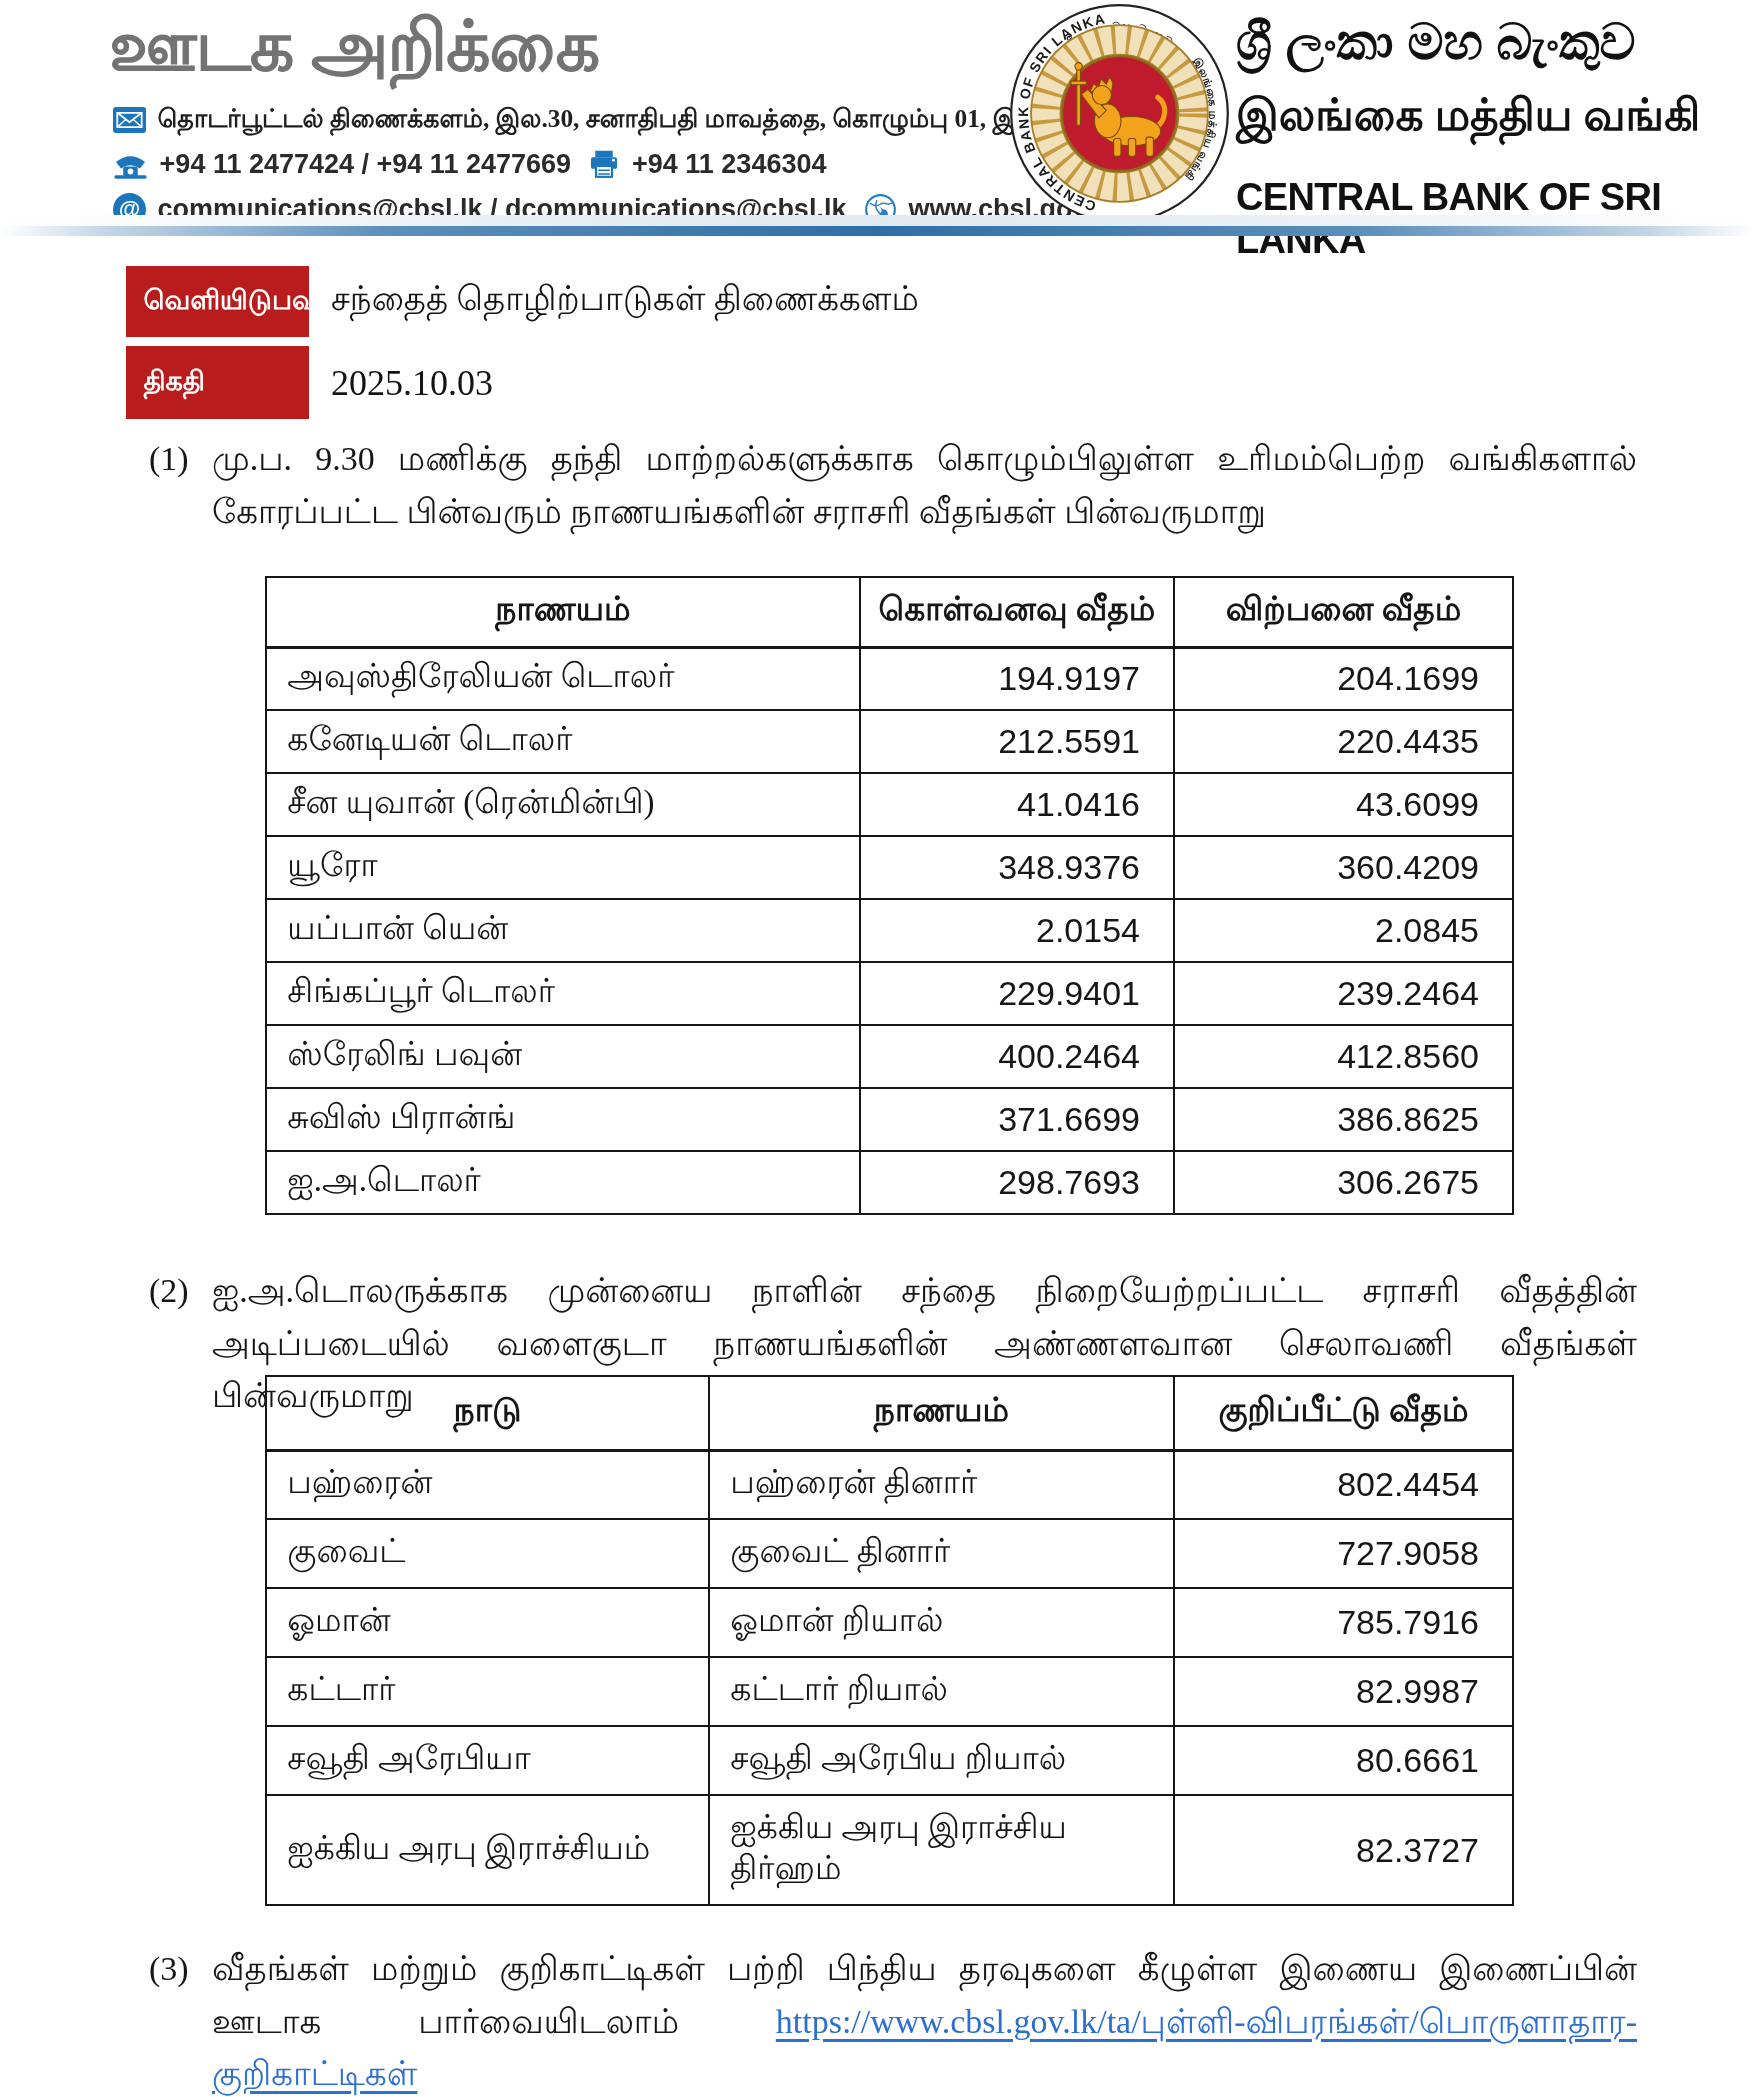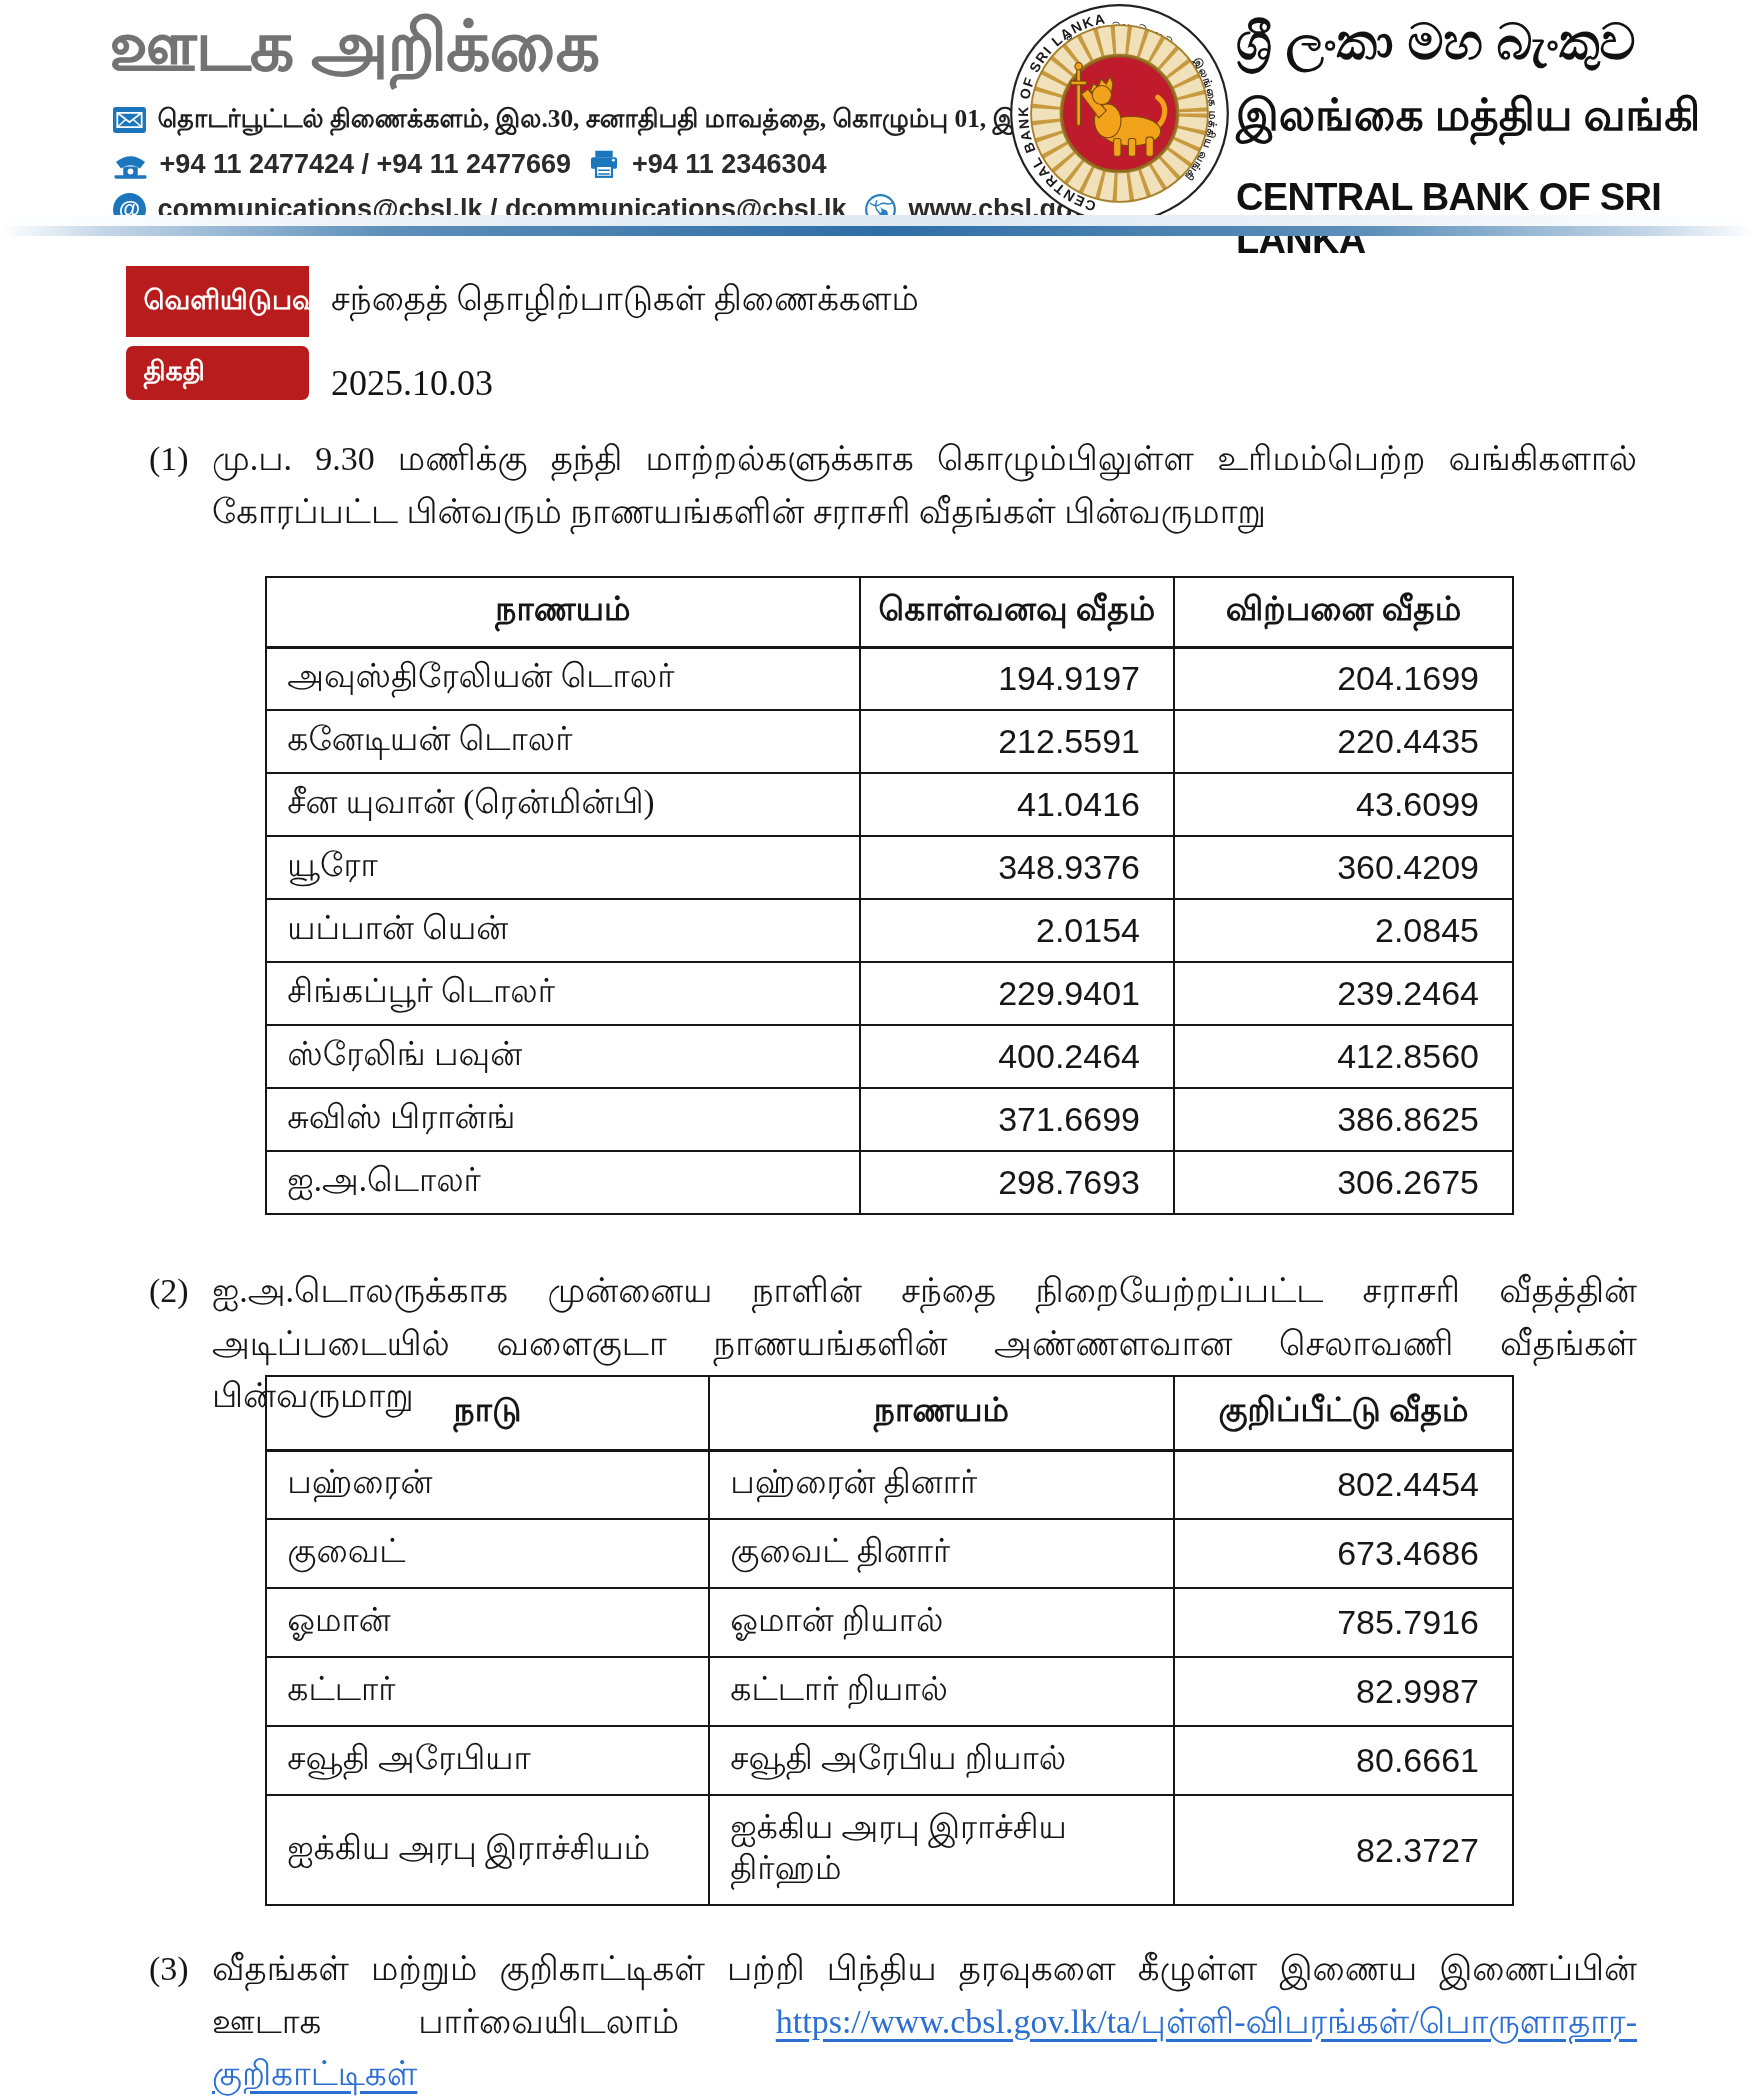--- a/index.html
+++ b/index.html
@@ -181,21 +181,21 @@
     <div class="bank-si">ශ්‍රී ලංකා මහ බැංකුව</div>
     <div class="bank-ta">இலங்கை மத்திய வங்கி</div>
     <div class="bank-en">CENTRAL BANK OF SRI LANKA</div>
   </div>
 
   <div class="rule-glow"></div>
   <div class="rule"></div>
 
   <div class="meta-label" style="top:266px; height:71px;">வெளியிடுபவர்</div>
   <div class="meta-value" style="top:266px; height:71px;">சந்தைத் தொழிற்பாடுகள் திணைக்களம்</div>
-  <div class="meta-label" style="top:346px; height:54px;border-radius:7px;">திகதி</div>
+  <div class="meta-label" style="top:346px; height:73px;">திகதி</div>
   <div class="meta-value" style="top:346px; height:73px; font-size:36px;">2025.10.03</div>
 
   <div class="para" style="top:433px;">
     <div class="para-no">(1)</div>
     <div class="para-text">மு.ப. 9.30 மணிக்கு தந்தி மாற்றல்களுக்காக கொழும்பிலுள்ள உரிமம்பெற்ற வங்கிகளால் கோரப்பட்ட பின்வரும் நாணயங்களின் சராசரி வீதங்கள் பின்வருமாறு</div>
   </div>
 
   <table class="rates" id="table1" style="top:576px;">
     <colgroup>
         <col style="width:594px;">
@@ -274,21 +274,21 @@
       <th>குறிப்பீட்டு வீதம்</th>
     </tr>
     <tr>
           <td class="name">பஹ்ரைன்</td>
           <td class="name">பஹ்ரைன் தினார்</td>
           <td class="num">802.4454</td>
         </tr>
     <tr>
           <td class="name">குவைட்</td>
           <td class="name">குவைட் தினார்</td>
-          <td class="num">673.4686</td>
+          <td class="num">727.9058</td>
         </tr>
     <tr>
           <td class="name">ஓமான்</td>
           <td class="name">ஓமான் றியால்</td>
           <td class="num">785.7916</td>
         </tr>
     <tr>
           <td class="name">கட்டார்</td>
           <td class="name">கட்டார் றியால்</td>
           <td class="num">82.9987</td>

